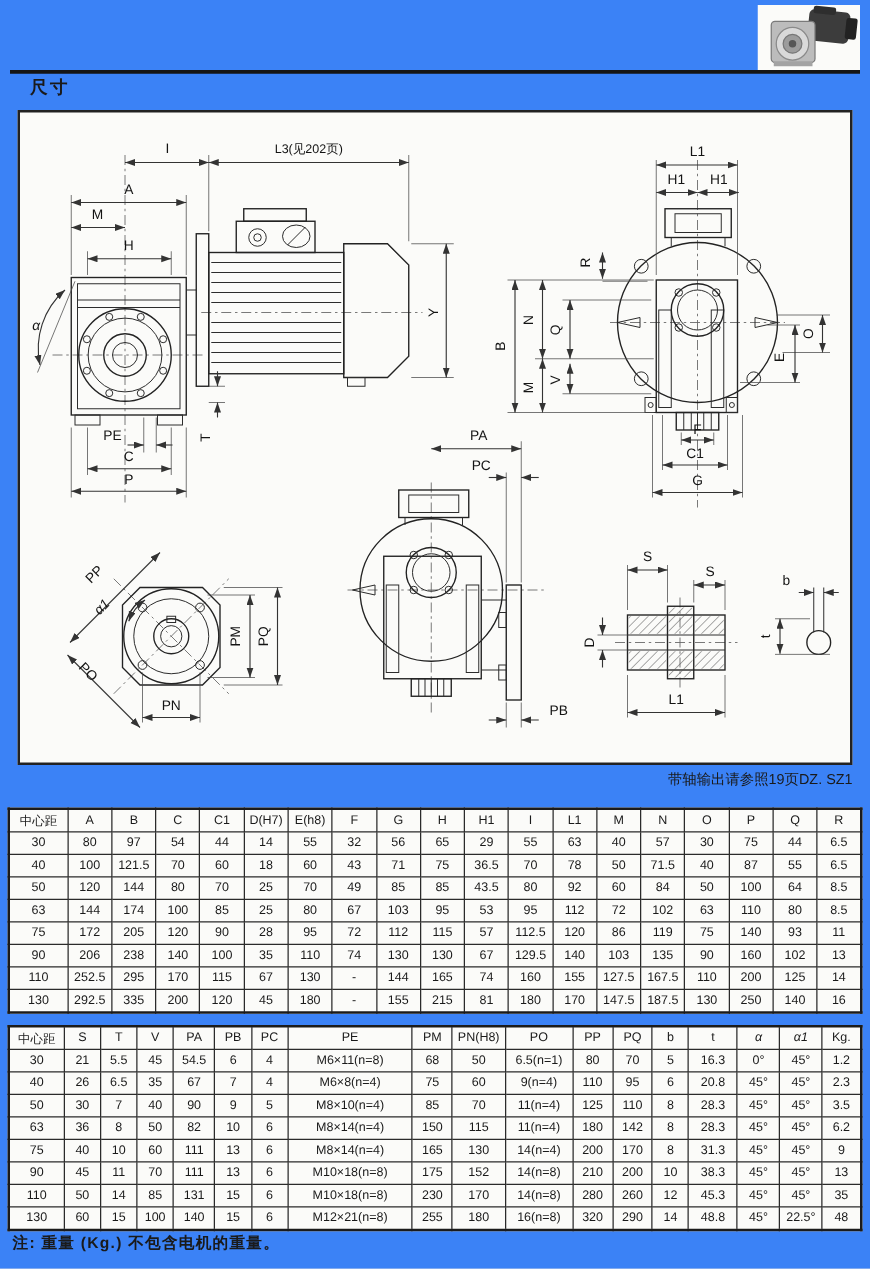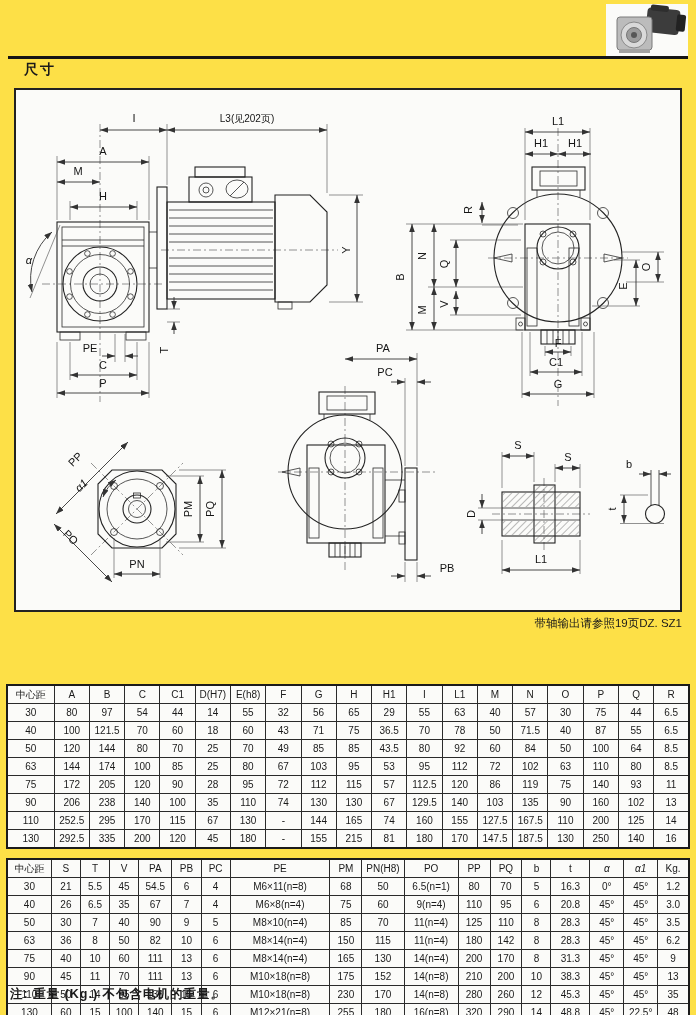--- a/index.html
+++ b/index.html
@@ -1,29 +1,29 @@
 <!DOCTYPE html>
 <html><head>
 <meta charset="utf-8">
 <style>
   html,body{margin:0;padding:0;background:#e8e8e6;}
-  #page{position:relative;width:696px;height:1015px;background:#fde047;
+  #page{position:relative;width:696px;height:1015px;background:#3b82f6;
         font-family:"Liberation Sans","DejaVu Sans",sans-serif;color:#1a1a1a;overflow:hidden;}
   #toprule{position:absolute;left:8px;top:56px;width:680px;height:3px;background:#151515;}
   #pagetitle{position:absolute;left:24px;top:61px;font-size:14px;font-weight:bold;letter-spacing:2px;}
   #photo{position:absolute;left:606px;top:4px;}
   #drawbox{position:absolute;left:14px;top:88px;width:664px;height:520px;border:2px solid #222;background:#fbfbf9;}
   #shaftnote{position:absolute;right:14px;top:616px;font-size:11.5px;}
   .dimtable{position:absolute;left:6px;width:684px;border-collapse:collapse;table-layout:fixed;
             font-size:10px;background:#fbfbf9;}
   #table1{top:646px;}
   #table2{top:820px;}
   .dimtable th,.dimtable td{border:1px solid #2b2b2b;height:17px;padding:0 1px;text-align:center;
             font-weight:normal;white-space:nowrap;overflow:hidden;}
-  .dimtable{border:2px solid #1b1b1b;margin-top:38px;}
+  .dimtable{border:2px solid #1b1b1b;}
   #table1 th:first-child,#table1 td:first-child{width:6.4%;}
   #table2 col.c-cd{width:6.4%;} #table2 col.c-s{width:4.2%;} #table2 col.c-pa{width:4.8%;}
   #table2 col.c-pe{width:14.4%;} #table2 col.c-pm{width:4.6%;} #table2 col.c-pn{width:6.1%;}
   #table2 col.c-po{width:7.8%;} #table2 col.c-pp{width:4.6%;} #table2 col.c-b{width:4.2%;}
   #table2 col.c-t{width:5.6%;} #table2 col.c-al{width:4.9%;} #table2 col.c-kg{width:4.5%;}
   #table2 th:nth-child(16),#table2 th:nth-child(17){font-style:italic;}
   #weightnote{position:absolute;left:10px;top:986px;font-size:12.5px;letter-spacing:1px;font-weight:bold;}
   
   .obj{stroke:#232323;stroke-width:1.1;fill:none;}
   .obj2{stroke:#2c2c2c;stroke-width:0.8;fill:none;}
@@ -643,21 +643,21 @@
           <td>M6×8(n=4)</td>
           <td>75</td>
           <td>60</td>
           <td>9(n=4)</td>
           <td>110</td>
           <td>95</td>
           <td>6</td>
           <td>20.8</td>
           <td>45°</td>
           <td>45°</td>
-          <td>3.0</td>
+          <td>2.3</td>
         </tr>
         <tr>
           <td>50</td>
           <td>30</td>
           <td>7</td>
           <td>40</td>
           <td>90</td>
           <td>9</td>
           <td>5</td>
           <td>M8×10(n=4)</td>

